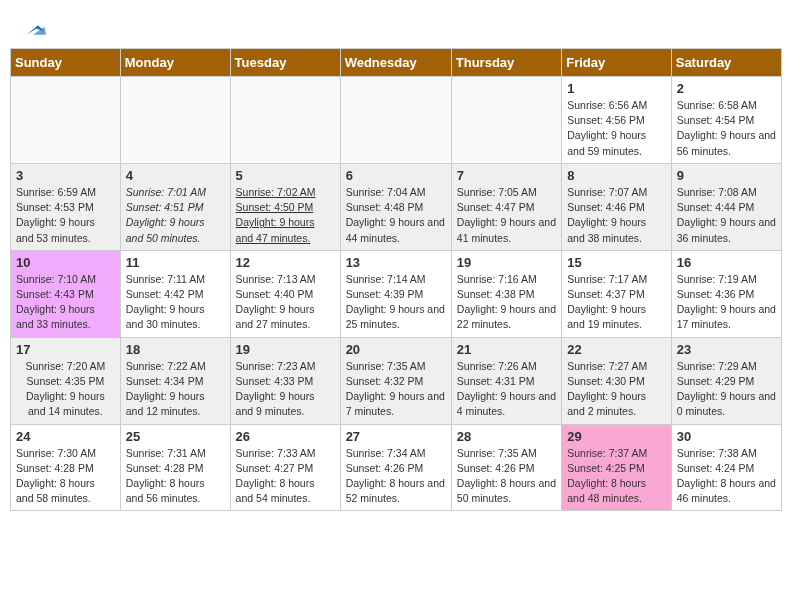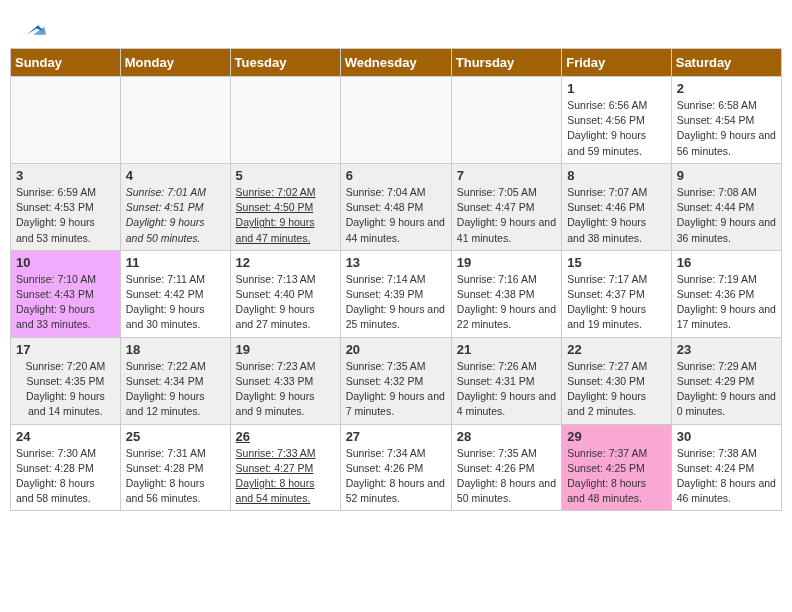--- a/index.html
+++ b/index.html
@@ -291,21 +291,21 @@
           <div class="day-info" style="white-space: pre-line;">Sunrise: 7:30 AM
 Sunset: 4:28 PM
 Daylight: 8 hours and 58 minutes.</div>
         </td>
         <td style="background: rgb(255, 255, 255);">
           <span class="day-num">25</span>
           <div class="day-info" style="white-space: pre-line;">Sunrise: 7:31 AM
 Sunset: 4:28 PM
 Daylight: 8 hours and 56 minutes.</div>
         </td>
-        <td style="background: rgb(255, 255, 255); text-decoration: underline;">
+        <td style="background: rgb(255, 255, 255);">
           <span class="day-num">26</span>
           <div class="day-info" style="white-space: pre-line;">Sunrise: 7:33 AM
 Sunset: 4:27 PM
 Daylight: 8 hours and 54 minutes.</div>
         </td>
         <td style="background: rgb(255, 255, 255);">
           <span class="day-num">27</span>
           <div class="day-info" style="white-space: pre-line;">Sunrise: 7:34 AM
 Sunset: 4:26 PM
 Daylight: 8 hours and 52 minutes.</div>

